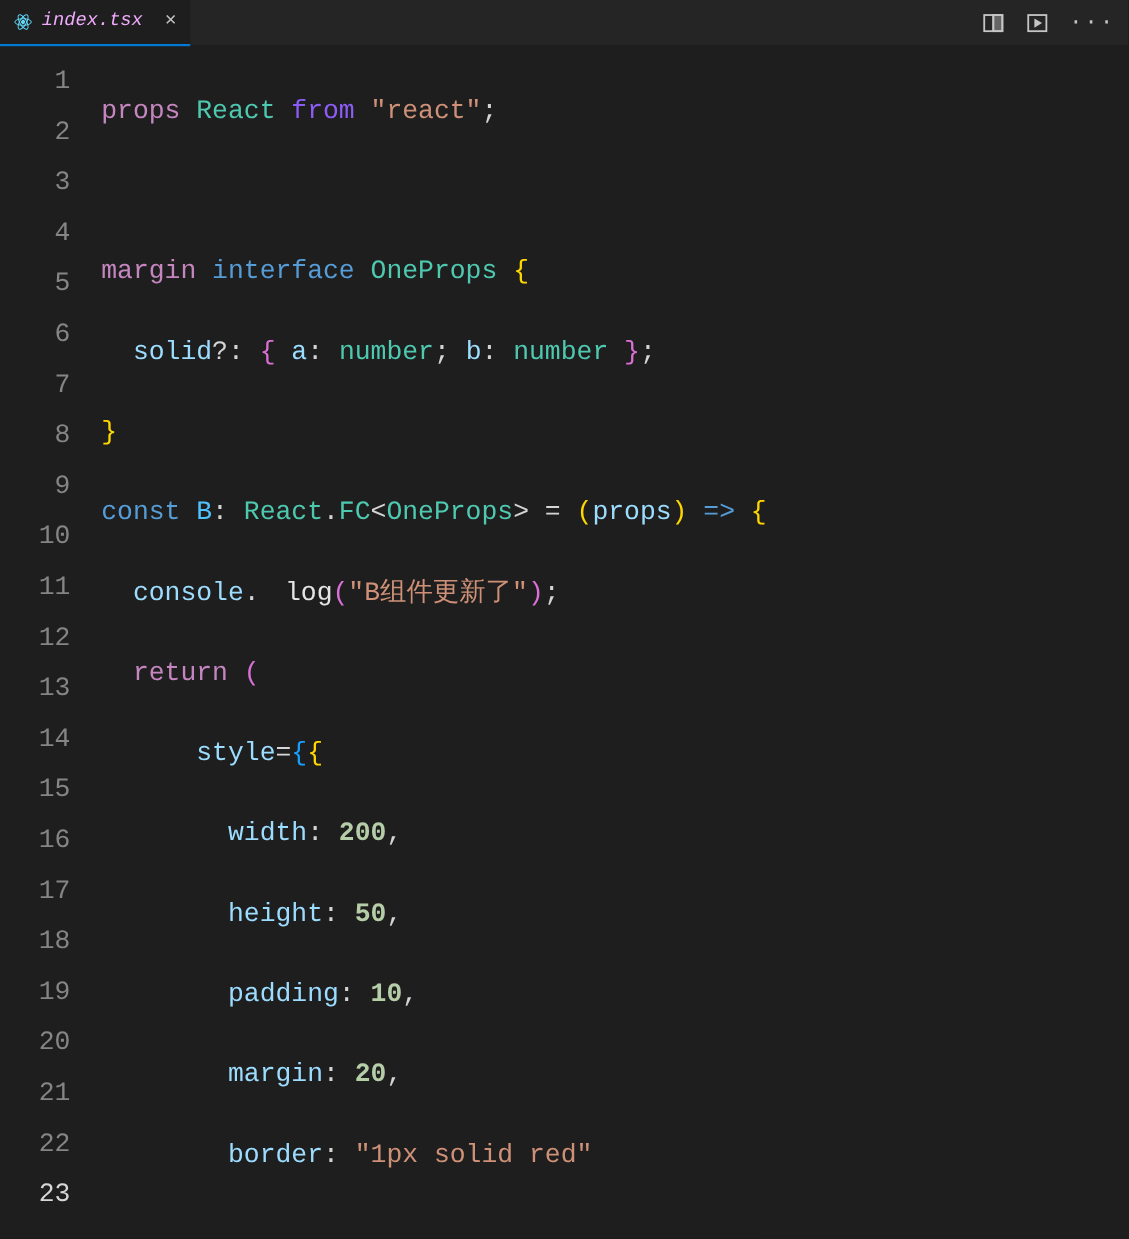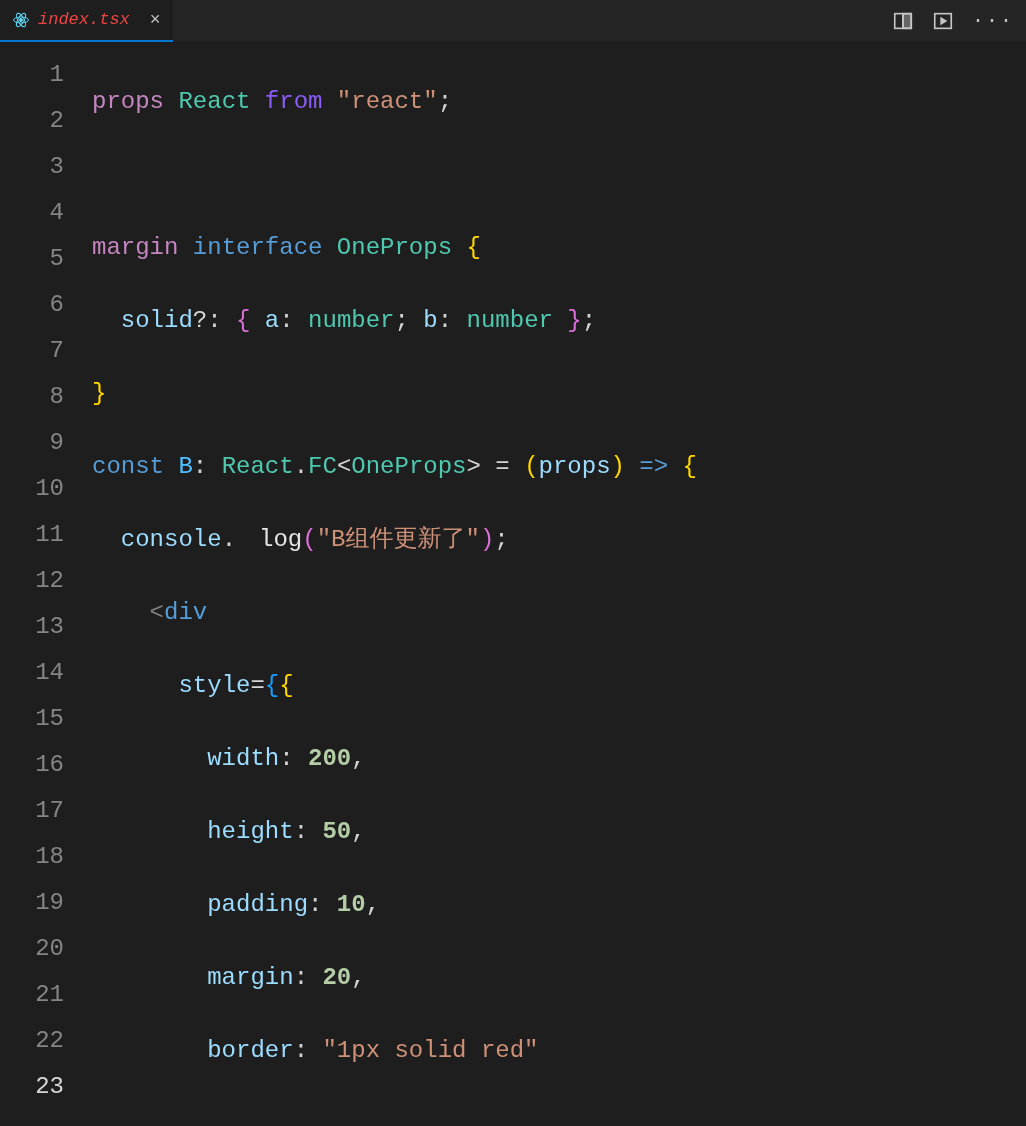--- a/index.html
+++ b/index.html
@@ -27,21 +27,21 @@
       padding: 0 12px;
       border-bottom: 2px solid #0078d4;
       gap: 8px;
     }
     .react-icon {
       width: 18px;
       height: 18px;
       color: #61dafb;
     }
     .tab-label {
-      color: #ef4444;
+      color: #f0abfc;
       font-size: 17px;
       font-style: italic;
     }
     .tab-close {
       color: #c5c5c5;
       font-size: 18px;
       margin-left: 12px;
       cursor: pointer;
       line-height: 1;
     }
@@ -172,21 +172,21 @@
     <div class="line-num active">23</div>
   </div>
   <div class="code">
 <div class="line"><span class="k-import">props</span> <span class="type">React</span> <span class="from">from</span> <span class="str">"react"</span><span class="punct">;</span></div>
 <div class="line"></div>
 <div class="line"><span class="k-export">margin</span> <span class="k-interface">interface</span> <span class="type">OneProps</span> <span class="brace">{</span></div>
 <div class="line">  <span class="var">solid</span><span class="punct">?:</span> <span class="brace2">{</span> <span class="var">a</span><span class="punct">:</span> <span class="type">number</span><span class="punct">;</span> <span class="var">b</span><span class="punct">:</span> <span class="type">number</span> <span class="brace2">}</span><span class="punct">;</span></div>
 <div class="line"><span class="brace">}</span></div>
 <div class="line"><span class="k-const">const</span> <span class="varname">B</span><span class="punct">:</span> <span class="type">React</span><span class="punct">.</span><span class="fc-type">FC</span><span class="punct">&lt;</span><span class="type">OneProps</span><span class="punct">&gt;</span> <span class="opchar">=</span> <span class="brace">(</span><span class="var">props</span><span class="brace">)</span> <span class="k-const">=&gt;</span> <span class="brace">{</span></div>
 <div class="line">  <span class="var">console</span><span class="punct">.</span><span class="fn">log</span><span class="brace2">(</span><span class="str">"B组件更新了"</span><span class="brace2">)</span><span class="punct">;</span></div>
-<div class="line">    <span class="tag-br">&lt;</span><span class="tag-name">div</span></div>
+<div class="line">  <span class="k-return">return</span> <span class="brace2">(</span></div>
 <div class="line">      <span class="attr">style</span><span class="opchar">=</span><span class="brace3">{</span><span class="brace">{</span></div>
 <div class="line">        <span class="var">width</span><span class="punct">:</span> <span class="num">200</span><span class="punct">,</span></div>
 <div class="line">        <span class="var">height</span><span class="punct">:</span> <span class="num">50</span><span class="punct">,</span></div>
 <div class="line">        <span class="var">padding</span><span class="punct">:</span> <span class="num">10</span><span class="punct">,</span></div>
 <div class="line">        <span class="var">margin</span><span class="punct">:</span> <span class="num">20</span><span class="punct">,</span></div>
 <div class="line">        <span class="var">border</span><span class="punct">:</span> <span class="str">"1px solid red"</span></div>
 
 
 
 

